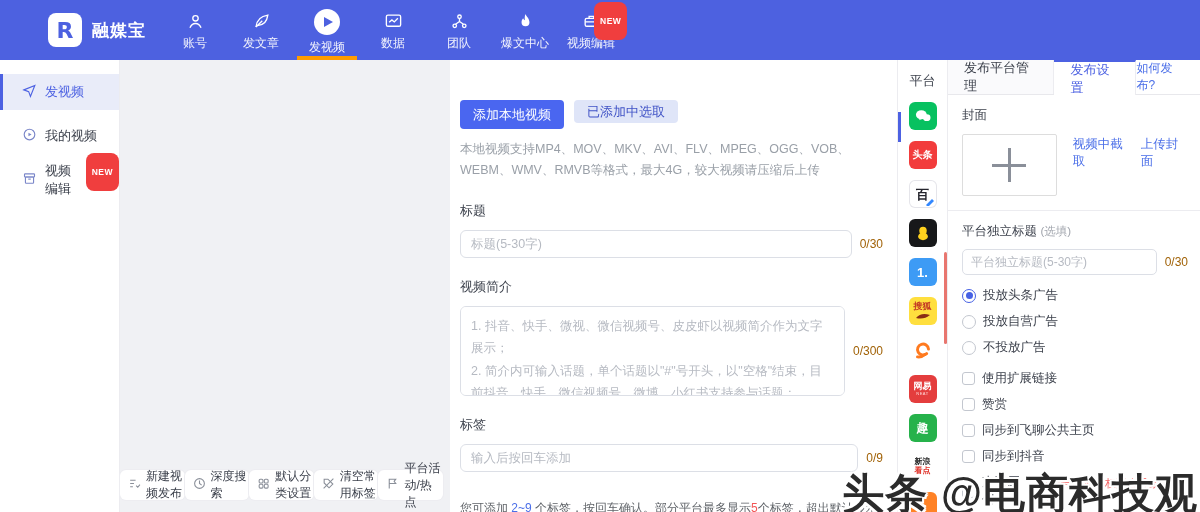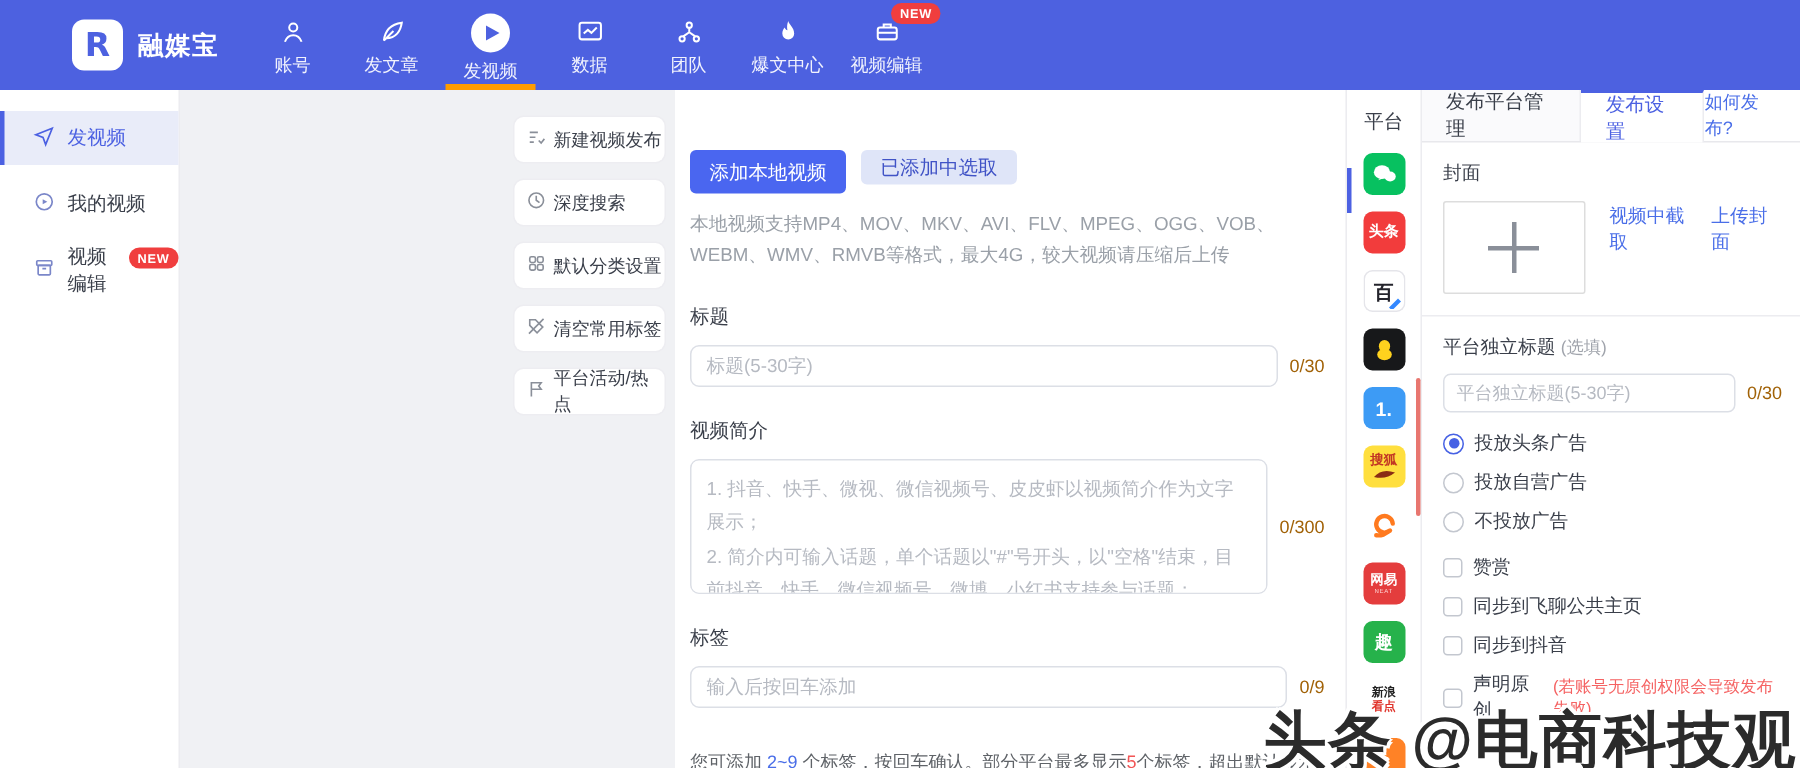--- a/index.html
+++ b/index.html
@@ -12,33 +12,33 @@
   .brand { display:flex; align-items:center; padding:0 10px 0 48px; }
   .logo-mark { width:34px; height:34px; background:#fff; border-radius:8px; display:flex; align-items:center; justify-content:center; color:#4d61e0; font-weight:bold; font-size:22px; font-family:"DejaVu Sans",sans-serif; }
   .logo-text { margin-left:10px; font-size:17px; font-weight:bold; letter-spacing:1px; }
   .nav-items { display:flex; align-items:stretch; margin-left:6px; }
   .nav-item { position:relative; width:66px; display:flex; flex-direction:column; align-items:center; justify-content:center; gap:4px; cursor:pointer; padding-top:4px; }
   .nav-item .nv-label { font-size:12px; color:rgba(255,255,255,.92); white-space:nowrap; }
   .nav-item svg { display:block; }
   .nav-item.active::after { content:""; position:absolute; left:3px; right:3px; bottom:0; height:4px; background:#ff9c00; }
   .play-badge { width:26px; height:26px; background:#fff; border-radius:50%; display:flex; align-items:center; justify-content:center; }
   .play-badge .tri { width:0; height:0; border-left:9px solid #4d61e0; border-top:5.5px solid transparent; border-bottom:5.5px solid transparent; margin-left:3px; }
-  .new-badge { position:absolute; background:#f03e3e; color:#fff; font-size:8.5px; font-weight:bold; padding:2px 6px; border-radius:8px; letter-spacing:.5px; }
+  .new-badge { position:absolute; background:#f03e3e; color:#fff; font-size:8.5px; font-weight:bold; padding:14px 6px; border-radius:8px; letter-spacing:.5px; }
   .nav-item .new-badge { top:2px; left:36px; }
 
   
   .page-body { display:flex; height:452px; }
   .sidebar { width:120px; background:#fff; border-right:1px solid #ececf0; padding-top:14px; }
   .side-item { position:relative; display:flex; align-items:center; gap:8px; height:36px; padding-left:22px; font-size:13px; color:#3a3f4a; cursor:pointer; margin-bottom:8px; }
   .side-item svg { flex:none; }
   .side-item.active { background:#e9ecf9; color:#4c61e2; }
   .side-item.active::before { content:""; position:absolute; left:0; top:0; bottom:0; width:3px; background:#4c61e2; }
   .side-item .new-badge { position:static; margin-left:2px; transform:translateY(-8px); }
 
-  .canvas { width:330px; background:#f0f1f4; padding:18px 7px 0 0; display:flex; flex-direction:column; align-items:flex-end; }
+  .canvas { width:330px; background:#f0f1f4; padding:18px 7px 0 0; display:flex; align-items:flex-end; }
   .action-btn { width:100px; height:30px; background:#fff; border-radius:6px; display:flex; align-items:center; gap:5px; padding-left:8px; margin-bottom:12px; font-size:12px; color:#3a3f4a; cursor:pointer; box-shadow:0 0 0 1px #ededf1; }
   .action-btn svg { flex:none; }
 
   
   .form-area { width:447px; background:#fff; padding:40px 14px 0 10px; position:relative; }
   .btn-row { display:flex; gap:10px; }
   .btn-primary { background:#4a66f0; color:#fff; border:none; border-radius:4px; height:29px; padding:0 13px; font-size:13px; cursor:pointer; font-family:inherit; }
   .btn-secondary { background:#dfe5f8; color:#4053c6; border:none; border-radius:4px; height:23px; padding:0 13px; font-size:13px; cursor:pointer; font-family:inherit; }
   .upload-hint { margin-top:10px; font-size:12.5px; color:#9aa0a8; line-height:1.7; }
   .field-label { margin-top:20px; font-size:13px; color:#3a3f4a; margin-bottom:10px; }
@@ -372,20 +372,24 @@
             </div>
             <div class="choice">
               <span class="radio"></span>
               <span>不投放广告</span>
             </div>
           </div>
 
           <div class="check-group">
             <div class="choice">
               <span class="checkbox"></span>
+              <span>使用扩展链接</span>
+            </div>
+            <div class="choice">
+              <span class="checkbox"></span>
               <span>赞赏</span>
             </div>
             <div class="choice">
               <span class="checkbox"></span>
               <span>同步到飞聊公共主页</span>
             </div>
             <div class="choice">
               <span class="checkbox"></span>
               <span>同步到抖音</span>
             </div>

